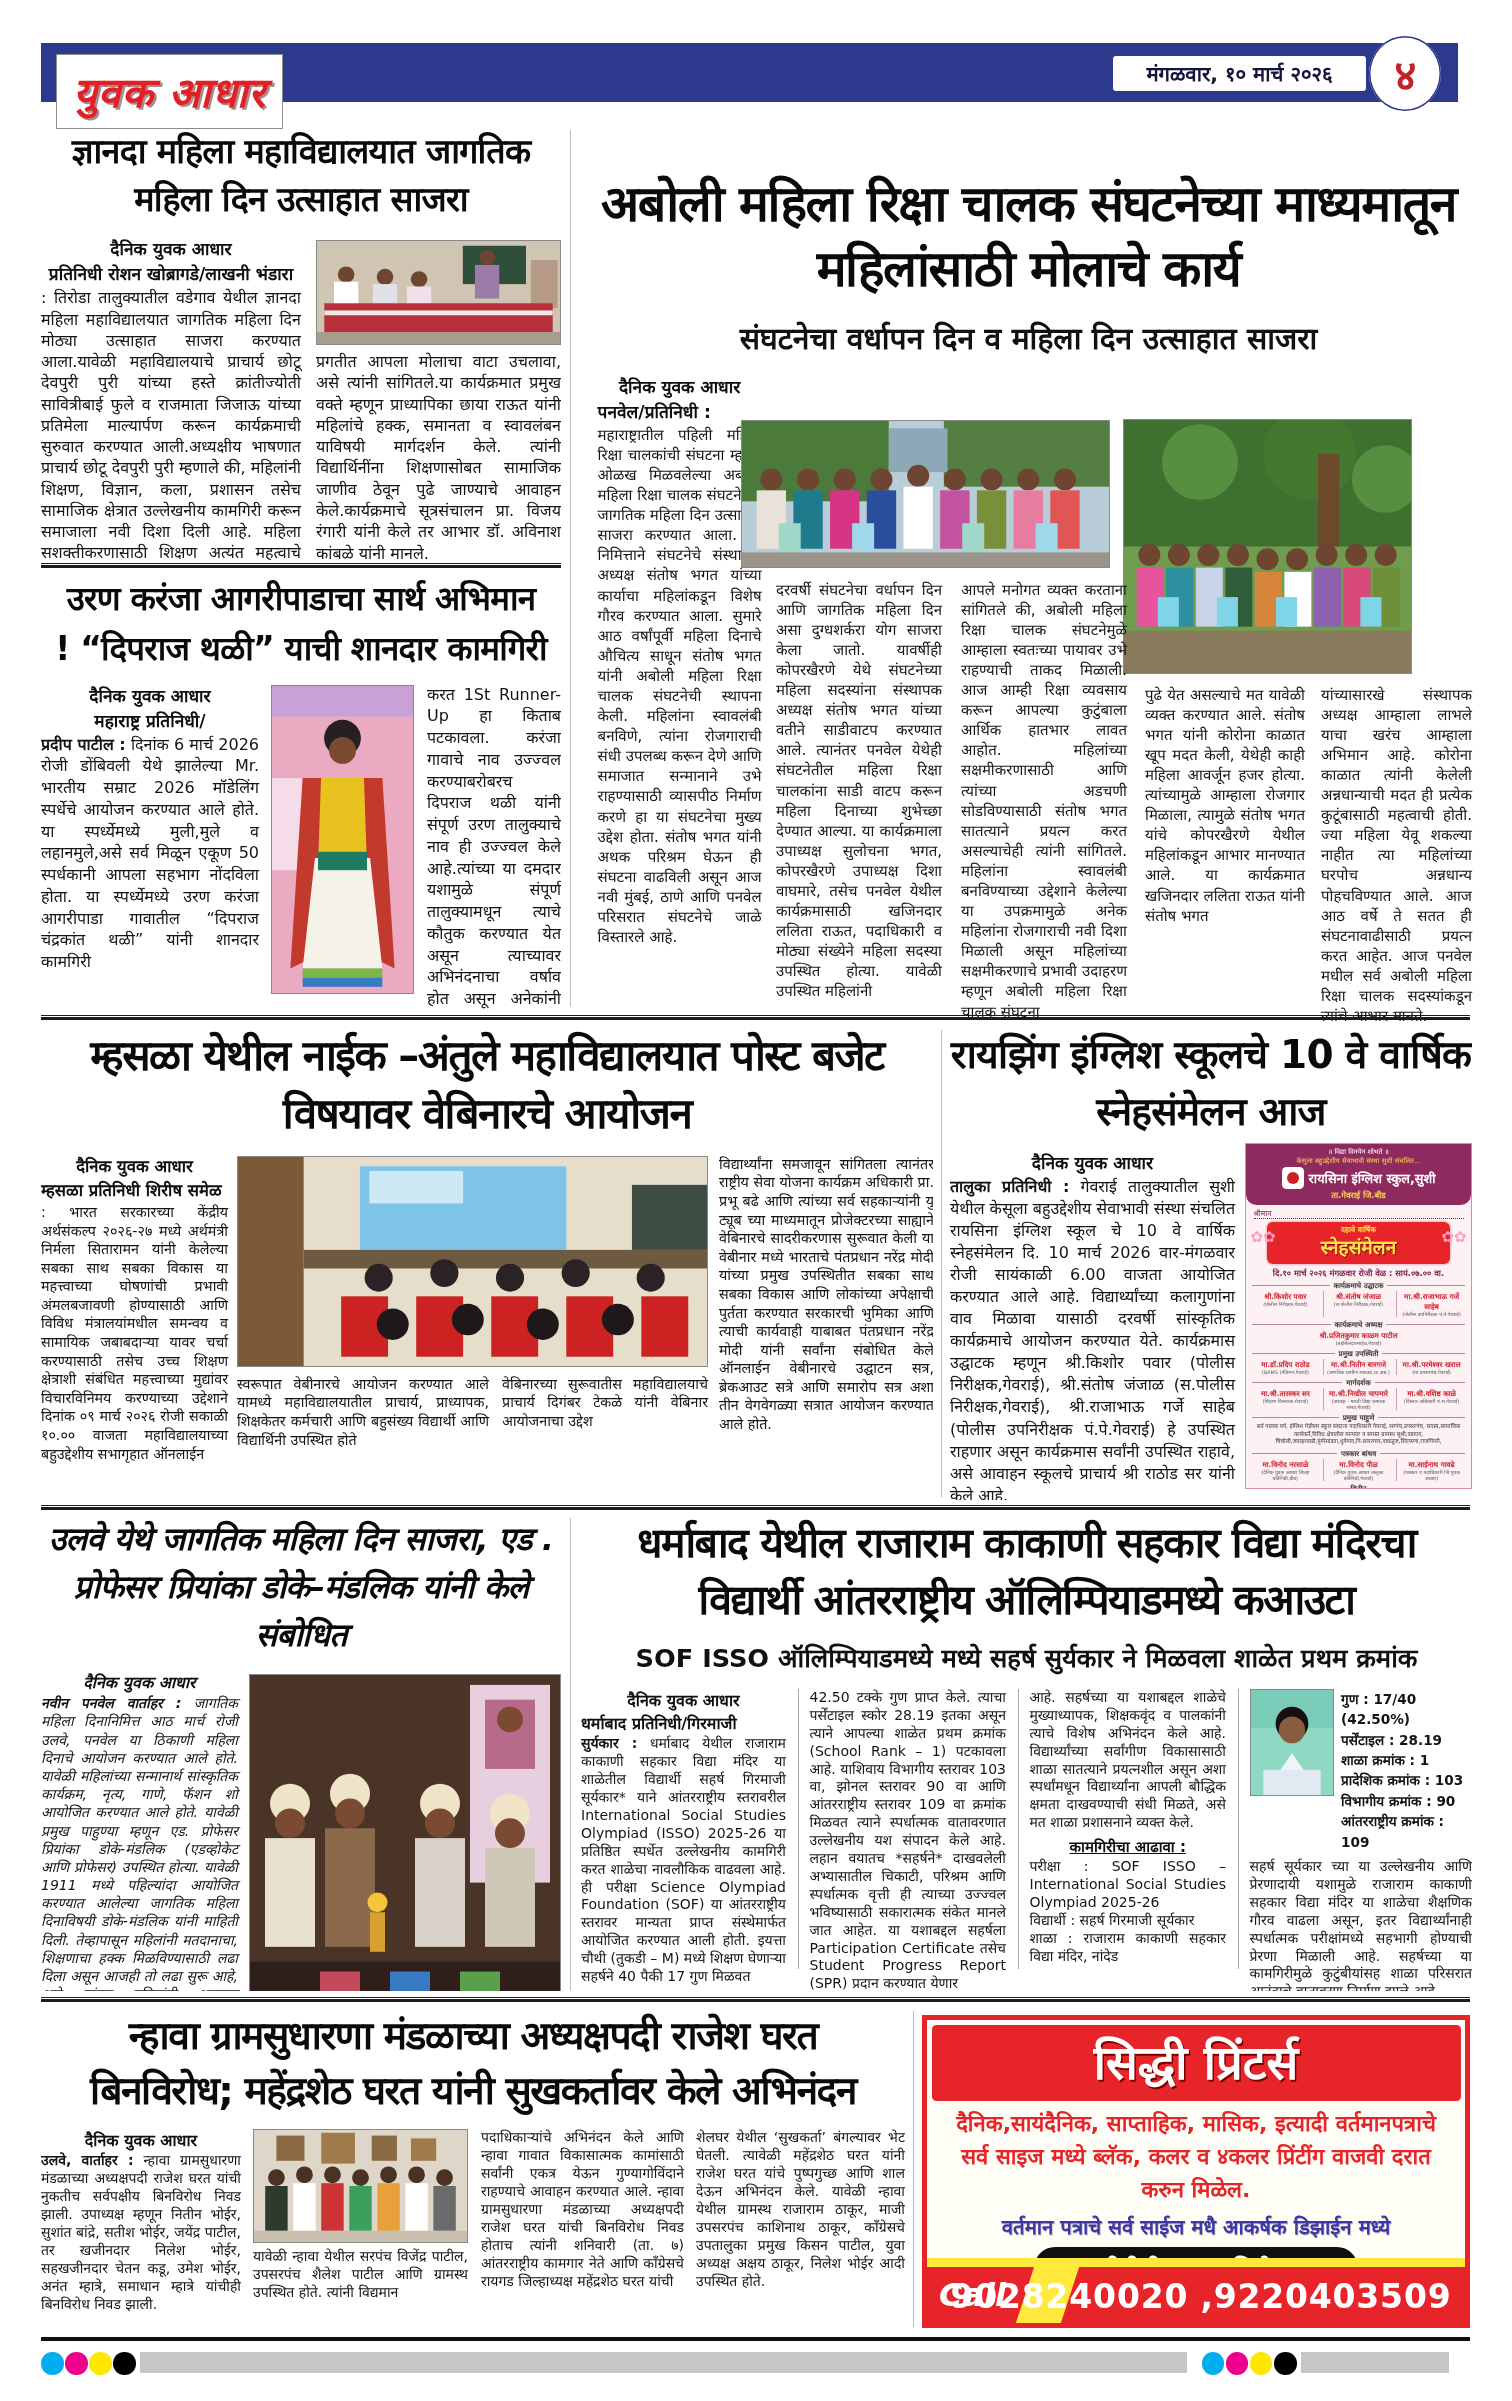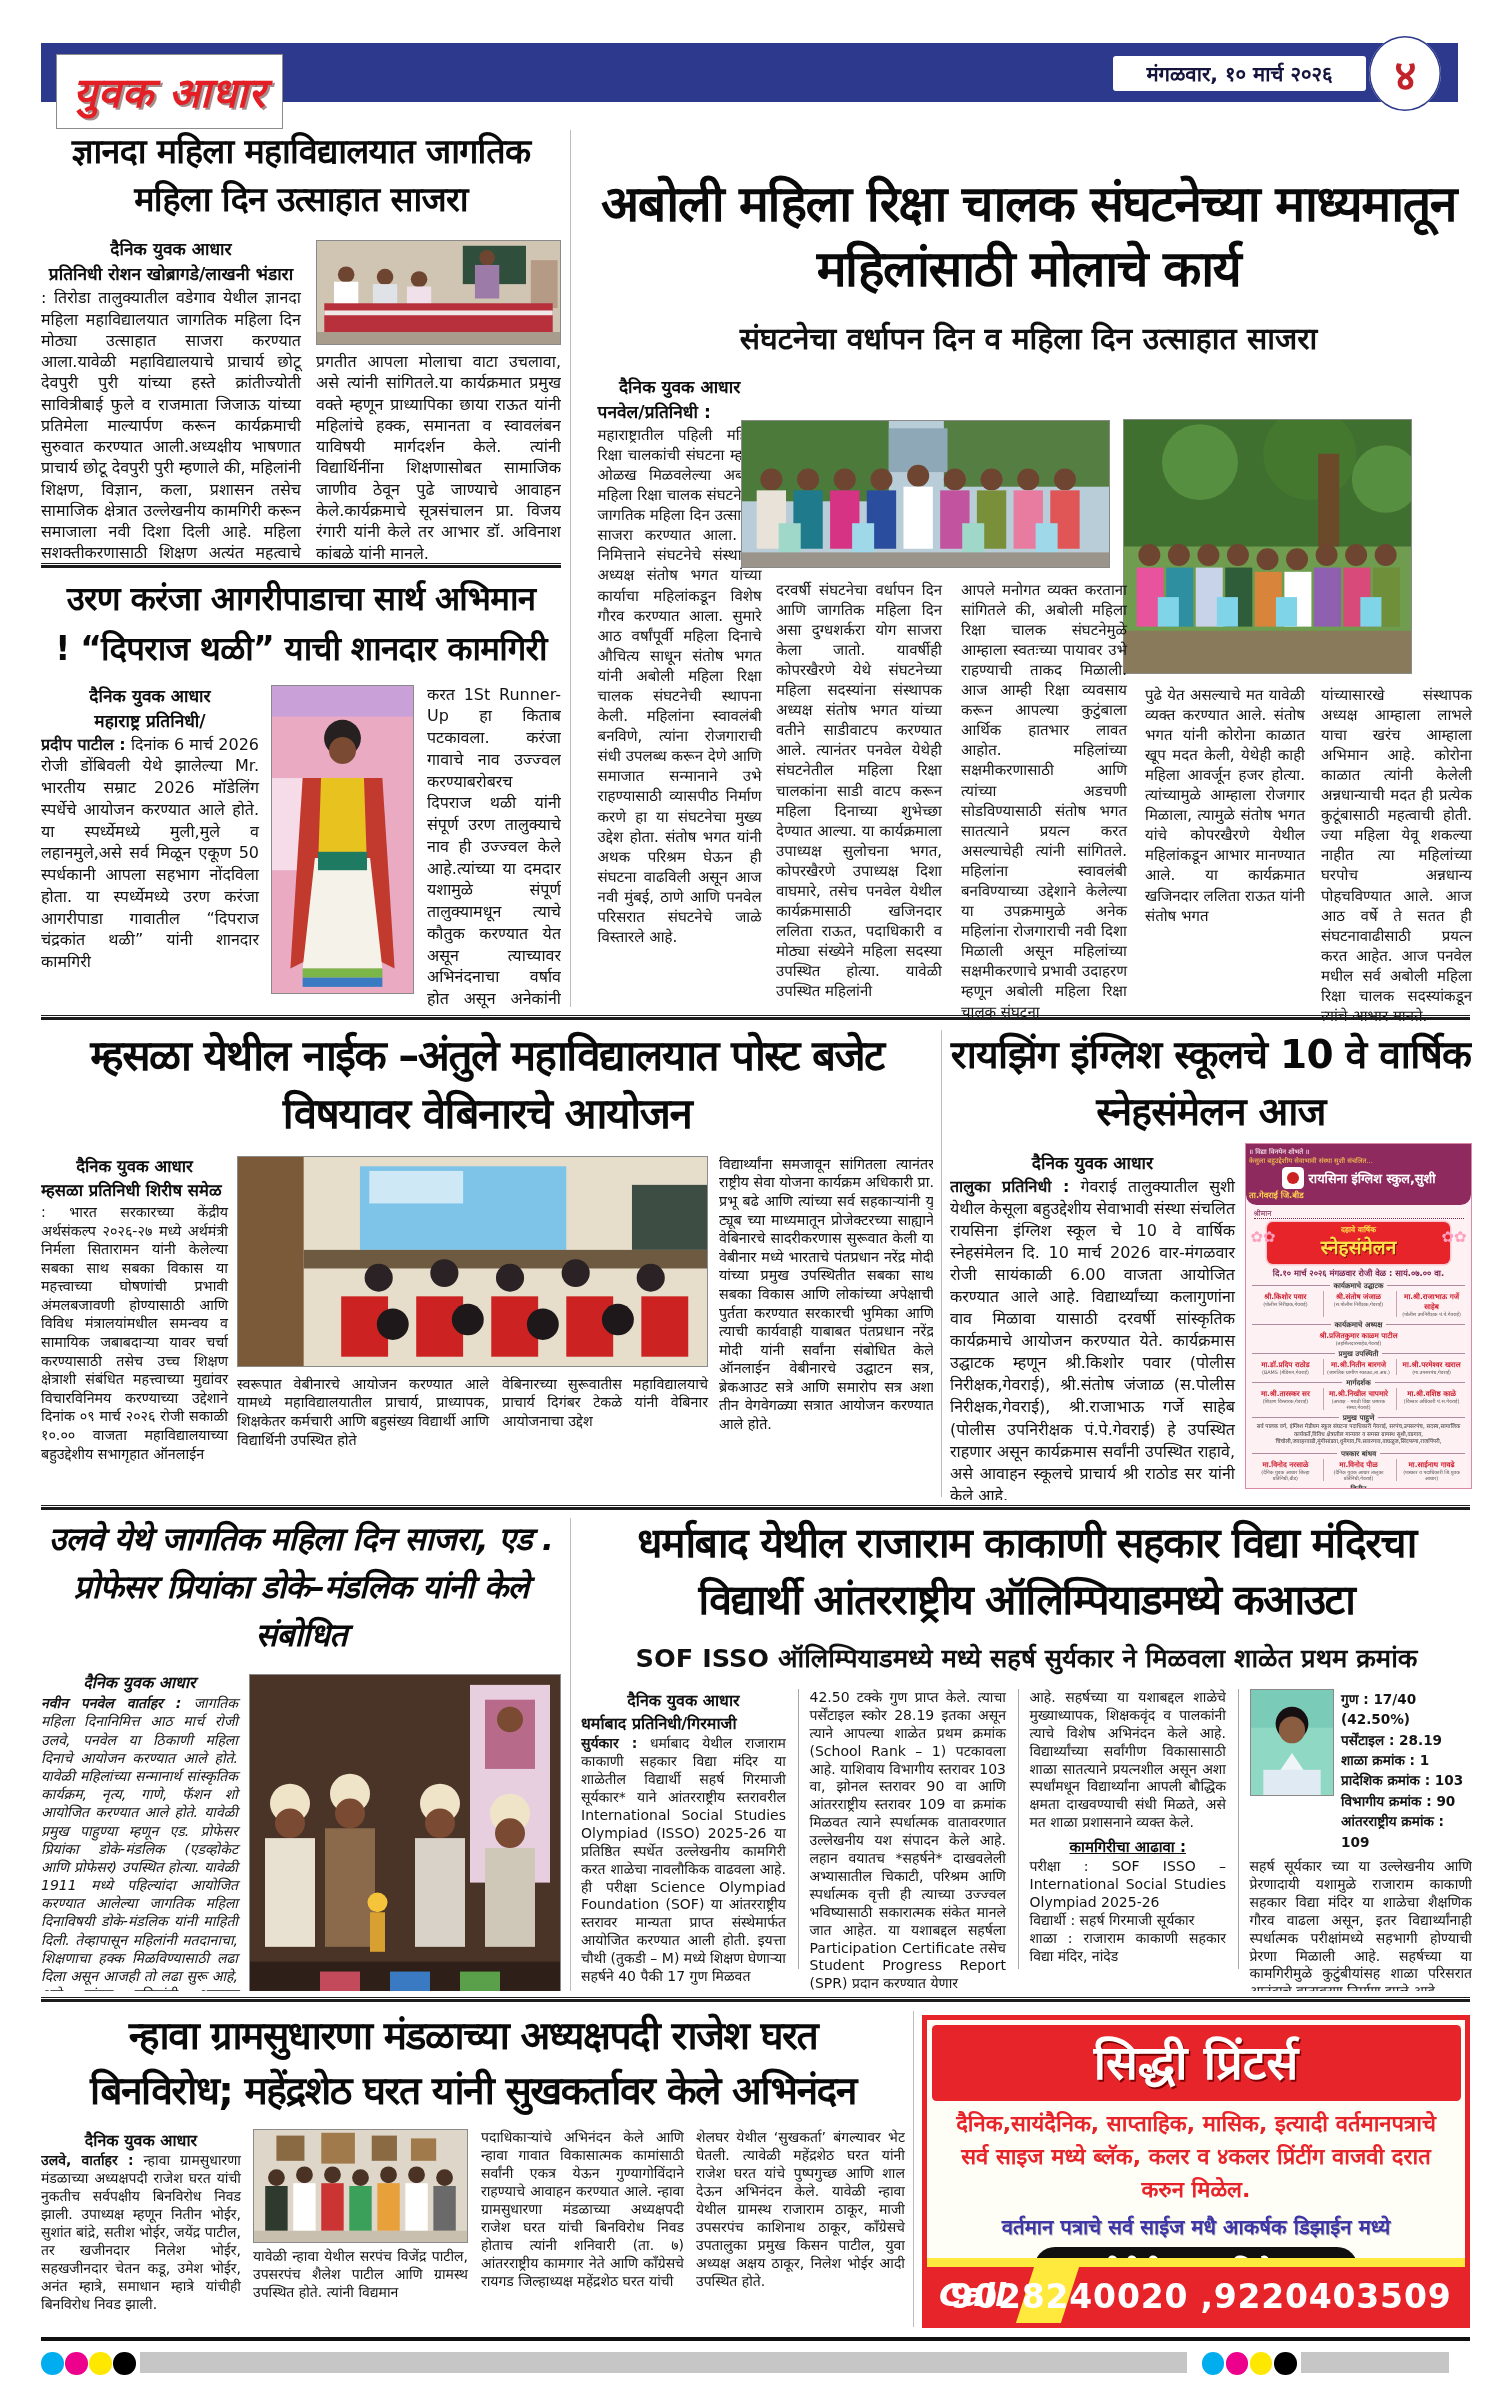--- a/index.html
+++ b/index.html
@@ -30,21 +30,21 @@
   .rule { position:absolute; height:4.5px; border-top:0.8px solid #1c1c1c; border-bottom:3px solid #1c1c1c; }
   .rule-heavy { position:absolute; height:3.8px; background:#101010; }
   .vr { position:absolute; width:0; border-left:0.8px solid #bdbdbd; }
   .colsep { border-left:0.8px solid #a8a8a8; }
 
   
   .stats { font-size:15px; line-height:1.6; font-weight:bold; color:#141414; }
 
   
   .sneh { position:absolute; background:#fdf1f4; border:1.5px solid #d98aa8; font-family:"DejaVu Sans",sans-serif; overflow:hidden; }
-  .sneh-head { background:#8e2a5e; border-radius:0 0 10.5px 10.5px; color:#fff; text-align:left; padding:3px 3px 4.5px; }
+  .sneh-head { background:#8e2a5e; border-radius:0 0 10.5px 10.5px; color:#fff; text-align:center; padding:3px 3px 4.5px; }
   .sneh-shloka { font-size:6.8px; color:#ffffff; }
   .sneh-org { font-size:6.8px; color:#ffd34d; }
   .sneh-school-row { display:flex; align-items:center; justify-content:center; gap:4.5px; margin-top:1.5px; }
   .sneh-logo { width:22.6px; height:22.6px; background:#fff; border-radius:4.5px; display:flex; align-items:center; justify-content:center; }
   .sneh-logo-core { width:12px; height:12px; background:#c22; border-radius:50%; }
   .sneh-school { font-size:12.8px; font-weight:bold; color:#ffffff; }
   .sneh-place { font-size:8.3px; font-weight:bold; color:#ffd34d; }
   .sneh-shriman { font-size:7.5px; color:#7c2150; margin:3px 7.5px 1.5px; border-bottom:0.8px dotted #7c2150; text-align:left; }
   .sneh-ribbon { position:relative; background:#e8242b; margin:3px 21px; border-radius:6px; text-align:center; padding:2.3px 0 3.8px; box-shadow:0 0 0 1.5px #f8c8d0; }
   .sneh-rib-top { font-size:7.5px; font-weight:bold; color:#ffe24a; }

